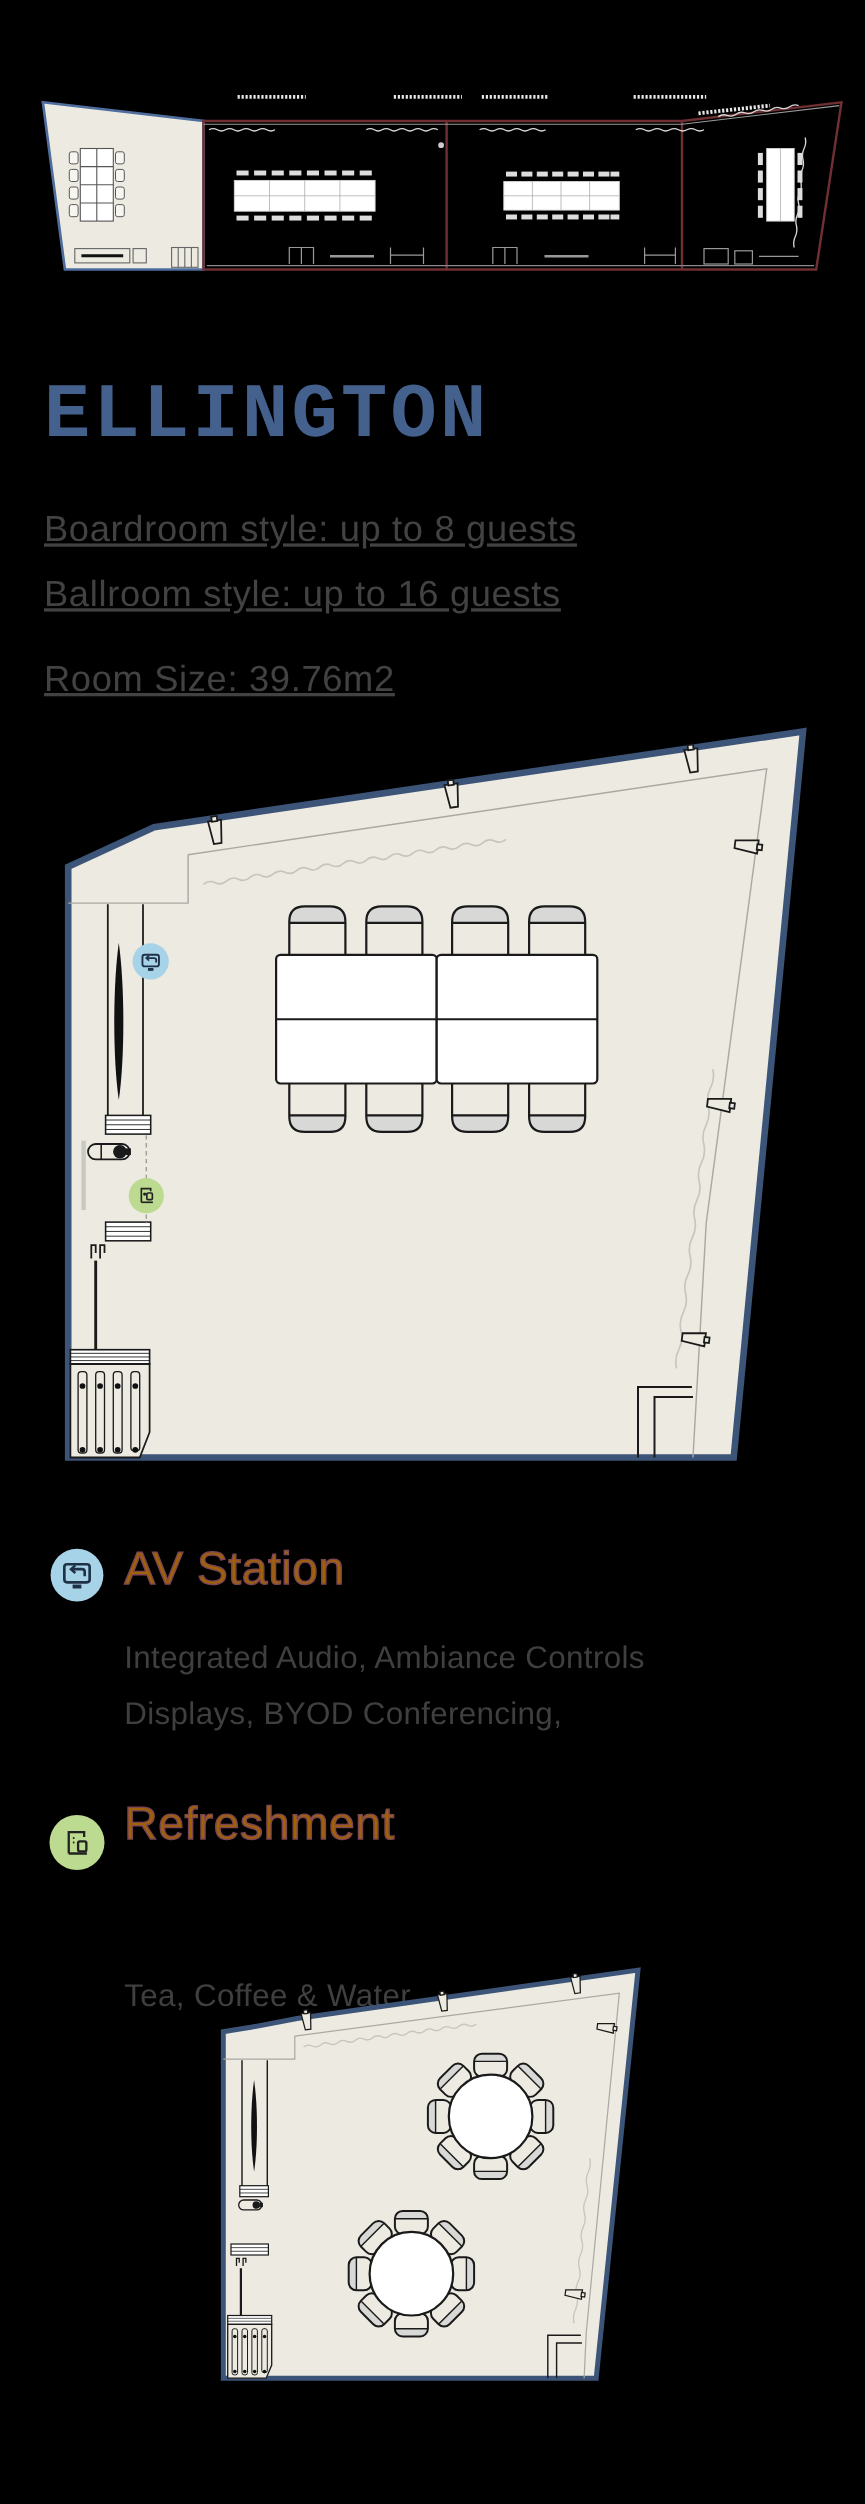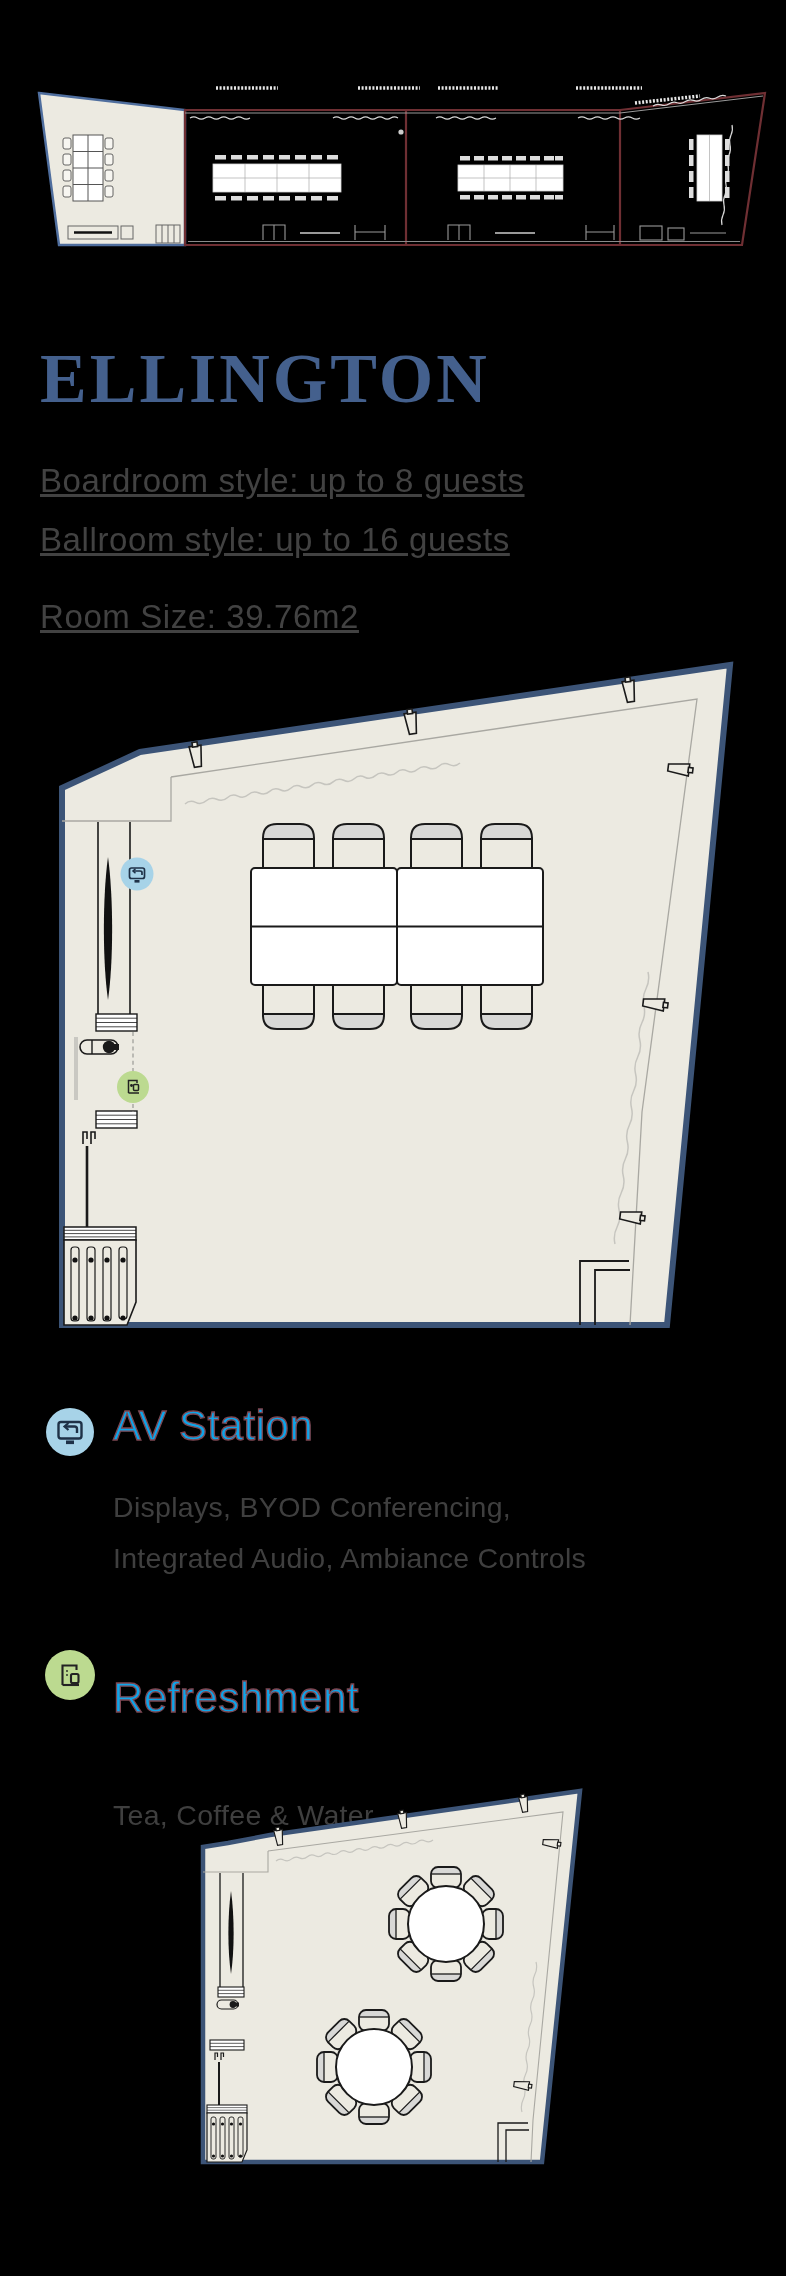--- a/index.html
+++ b/index.html
@@ -3,31 +3,31 @@
 <meta charset="utf-8">
 <style>
   html,body{margin:0;padding:0;}
   body{
     width:786px;height:2276px;background:#000;position:relative;overflow:hidden;
     font-family:"Liberation Sans", sans-serif;
   }
   .abs{position:absolute;}
   #page-title{
     left:40px;top:294px;
-    font-family:Liberation Serif, serif;
+    font-family:Liberation Mono, monospace;
     font-weight:bold;font-size:70px;line-height:76px;letter-spacing:3px;
     color:#44608D;
     text-align:right;
   }
   .spec-line{
     left:40px;font-size:33px;letter-spacing:0.6px;color:#424242;line-height:40px;text-decoration:underline;
   }
   .legend-title{
     left:113px;font-size:42px;letter-spacing:0.5px;font-weight:500;
-    color:#0ea5e9;text-align:right;-webkit-text-stroke:1.3px #7D4752;
+    color:#a16207;text-align:right;-webkit-text-stroke:1.3px #7D4752;
   }
   .legend-desc{
     left:113px;font-size:28.5px;letter-spacing:0.3px;color:#3F3F3F;line-height:51px;
   }
   .legend-icon{border-radius:50%;display:flex;align-items:center;justify-content:center;}
   svg{display:block;}
 </style>
 </head>
 <body>
 
@@ -323,36 +323,36 @@
     <g stroke="#1E3147" stroke-width="2.4" fill="none">
       <rect x="-11.5" y="-10" width="23" height="16.5" rx="2.5"></rect>
       <rect x="-4" y="8.5" width="8" height="3.6" fill="#1E3147" stroke="none"></rect>
       <path d="M7,1 V-3 Q7,-5.5 4.5,-5.5 H-4.5"></path>
       <path d="M-1.5,-9 L-5.5,-5.5 L-1.5,-2" stroke-width="2.2"></path>
     </g>
   </svg>
 </div>
 <div class="abs legend-title" style="top:1402px;">AV Station</div>
 <div class="abs legend-desc" style="top:1482px;">
+  <div>Integrated Audio, Ambiance Controls</div>
   <div>Displays, BYOD Conferencing,</div>
-  <div>Integrated Audio, Ambiance Controls</div>
 </div>
 
 <div class="abs legend-icon" style="left:45px;top:1650px;width:50px;height:50px;background:#BCDA90;">
   <svg width="50" height="50" viewBox="-25 -25 50 50">
     <g stroke="#222" stroke-width="2.1" fill="none">
       <path d="M-7.5,10 V-9.5 H6.5 V-5"></path>
       <rect x="1" y="-1" width="7.5" height="9" rx="1.5"></rect>
       <path d="M-7.5,10 H9"></path>
       <circle cx="-3" cy="-4" r="0.9" fill="#222" stroke="none"></circle>
       <circle cx="-3" cy="0" r="0.9" fill="#222" stroke="none"></circle>
     </g>
   </svg>
 </div>
-<div class="abs legend-title" style="top:1674px;">Refreshment</div>
+<div class="abs legend-title" style="top:1634px;">Refreshment</div>
 <div class="abs legend-desc" style="top:1790px;">
   <div>Tea, Coffee &amp; Water</div>
 </div>
 
 <svg class="abs" style="left:198px;top:1756px;" width="390" height="412" viewBox="0 0 390 412">
   <polygon points="382,35 72,79 30,87 5,91 5,406 344,406" fill="#ECEAE1" stroke="#3C5477" stroke-width="4.5" stroke-linejoin="miter"></polygon>
   <g stroke="#A9A8A2" stroke-width="1.1" fill="none">
     <polyline points="70,95 365,56 335,364 333,406"></polyline>
     <polyline points="5,116 70,116 70,95"></polyline>
   </g>

